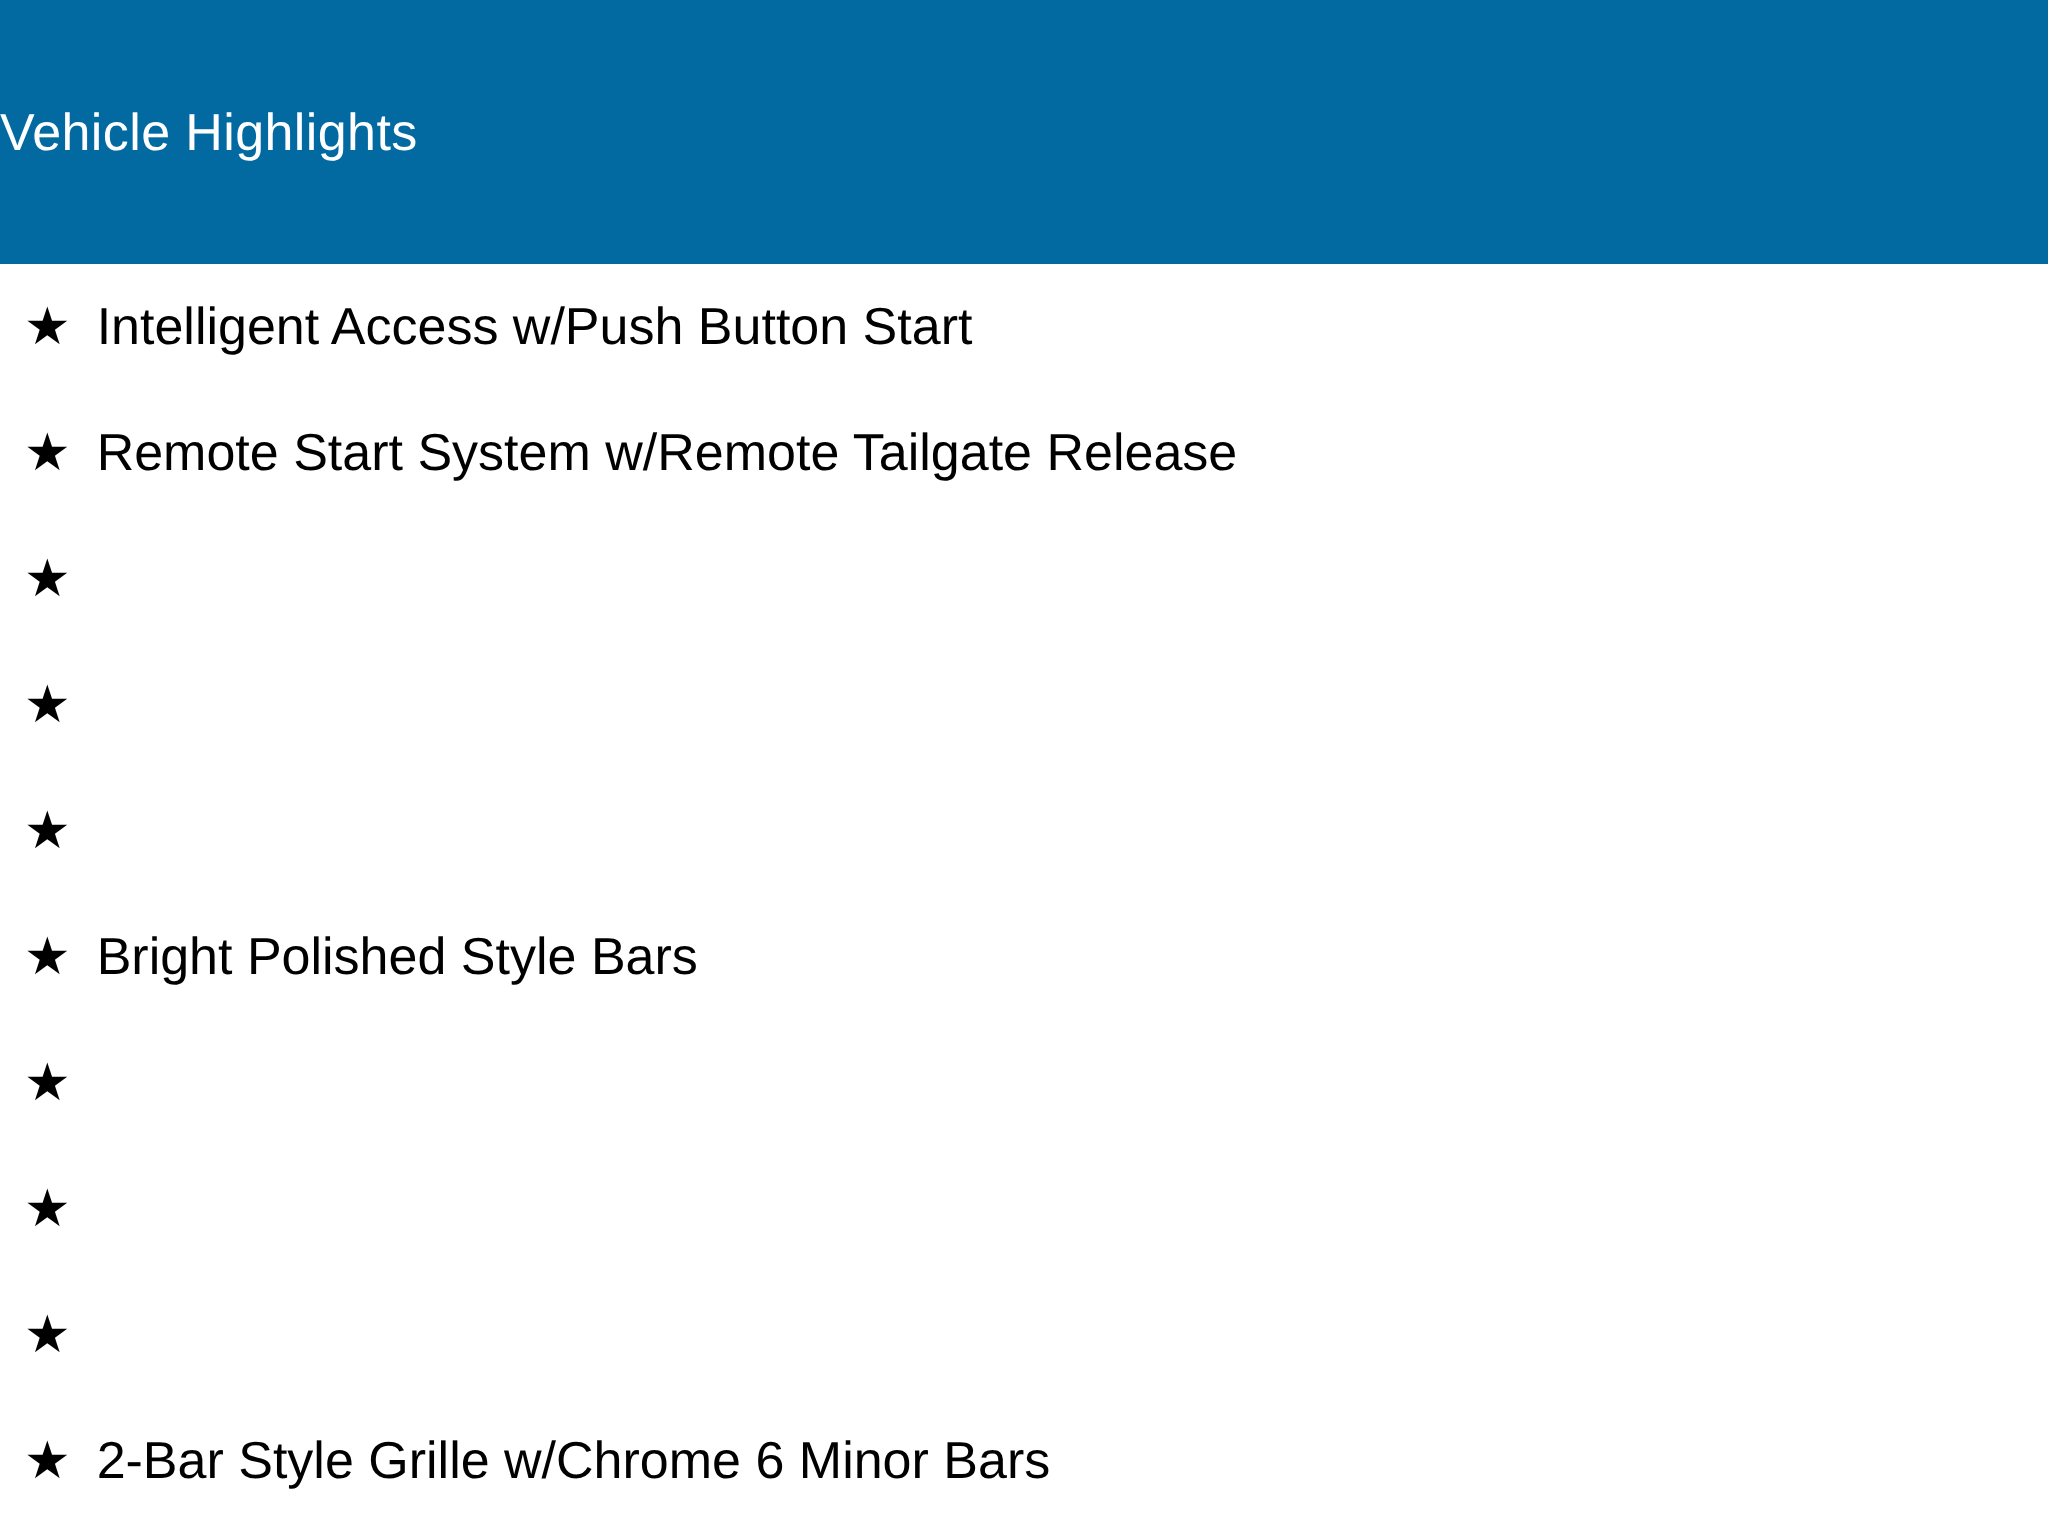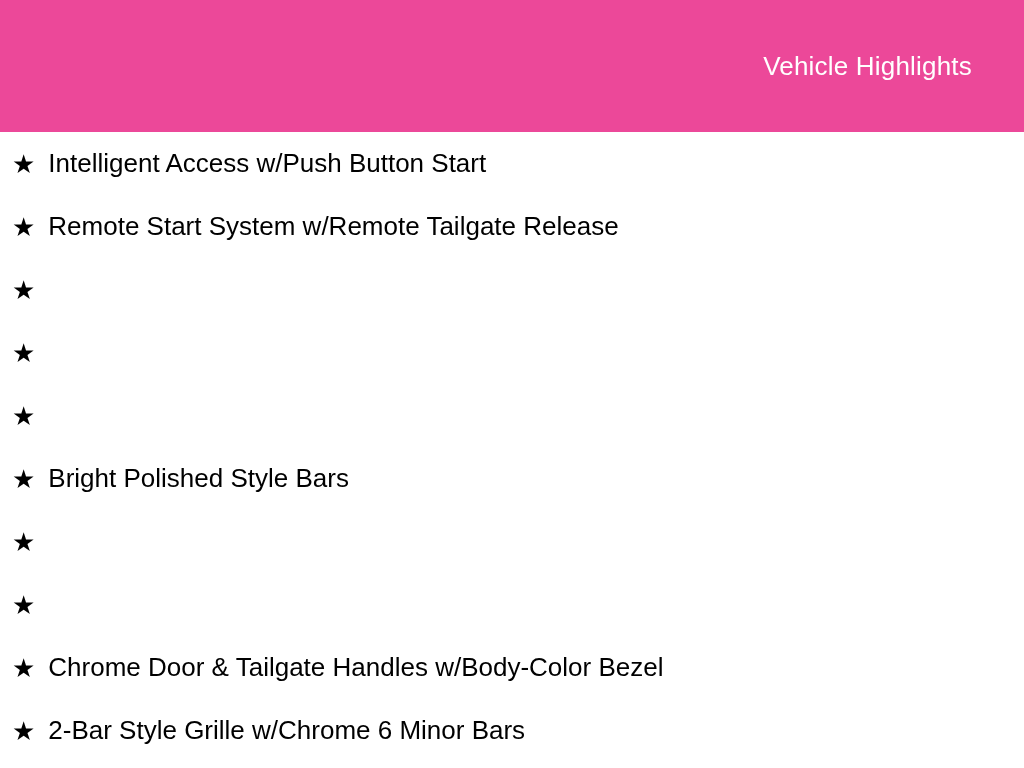--- a/index.html
+++ b/index.html
@@ -12,24 +12,23 @@
     overflow: hidden;
   }
   .page {
     width: 1024px;
     height: 768px;
     background: #ffffff;
   }
   .header {
     width: 1024px;
     height: 132px;
-    background: #ec4899;
+    background: #0369a1;
     display: flex;
     align-items: center;
-    justify-content: flex-end;
     box-sizing: border-box;
     padding-right: 52px;
   }
   .header-title {
     color: #ffffff;
     font-size: 26px;
     font-weight: 400;
     letter-spacing: 0.2px;
     line-height: 1;
     
@@ -94,20 +93,19 @@
         <span class="item-text">Bright Polished Style Bars</span>
       </li>
       <li class="highlight-item">
         <span class="star-icon">★</span>
       </li>
       <li class="highlight-item">
         <span class="star-icon">★</span>
       </li>
       <li class="highlight-item">
         <span class="star-icon">★</span>
-        <span class="item-text">Chrome Door &amp; Tailgate Handles w/Body-Color Bezel</span>
       </li>
       <li class="highlight-item">
         <span class="star-icon">★</span>
         <span class="item-text">2-Bar Style Grille w/Chrome 6 Minor Bars</span>
       </li>
     </ul>
 </div>
 
 </body></html>

